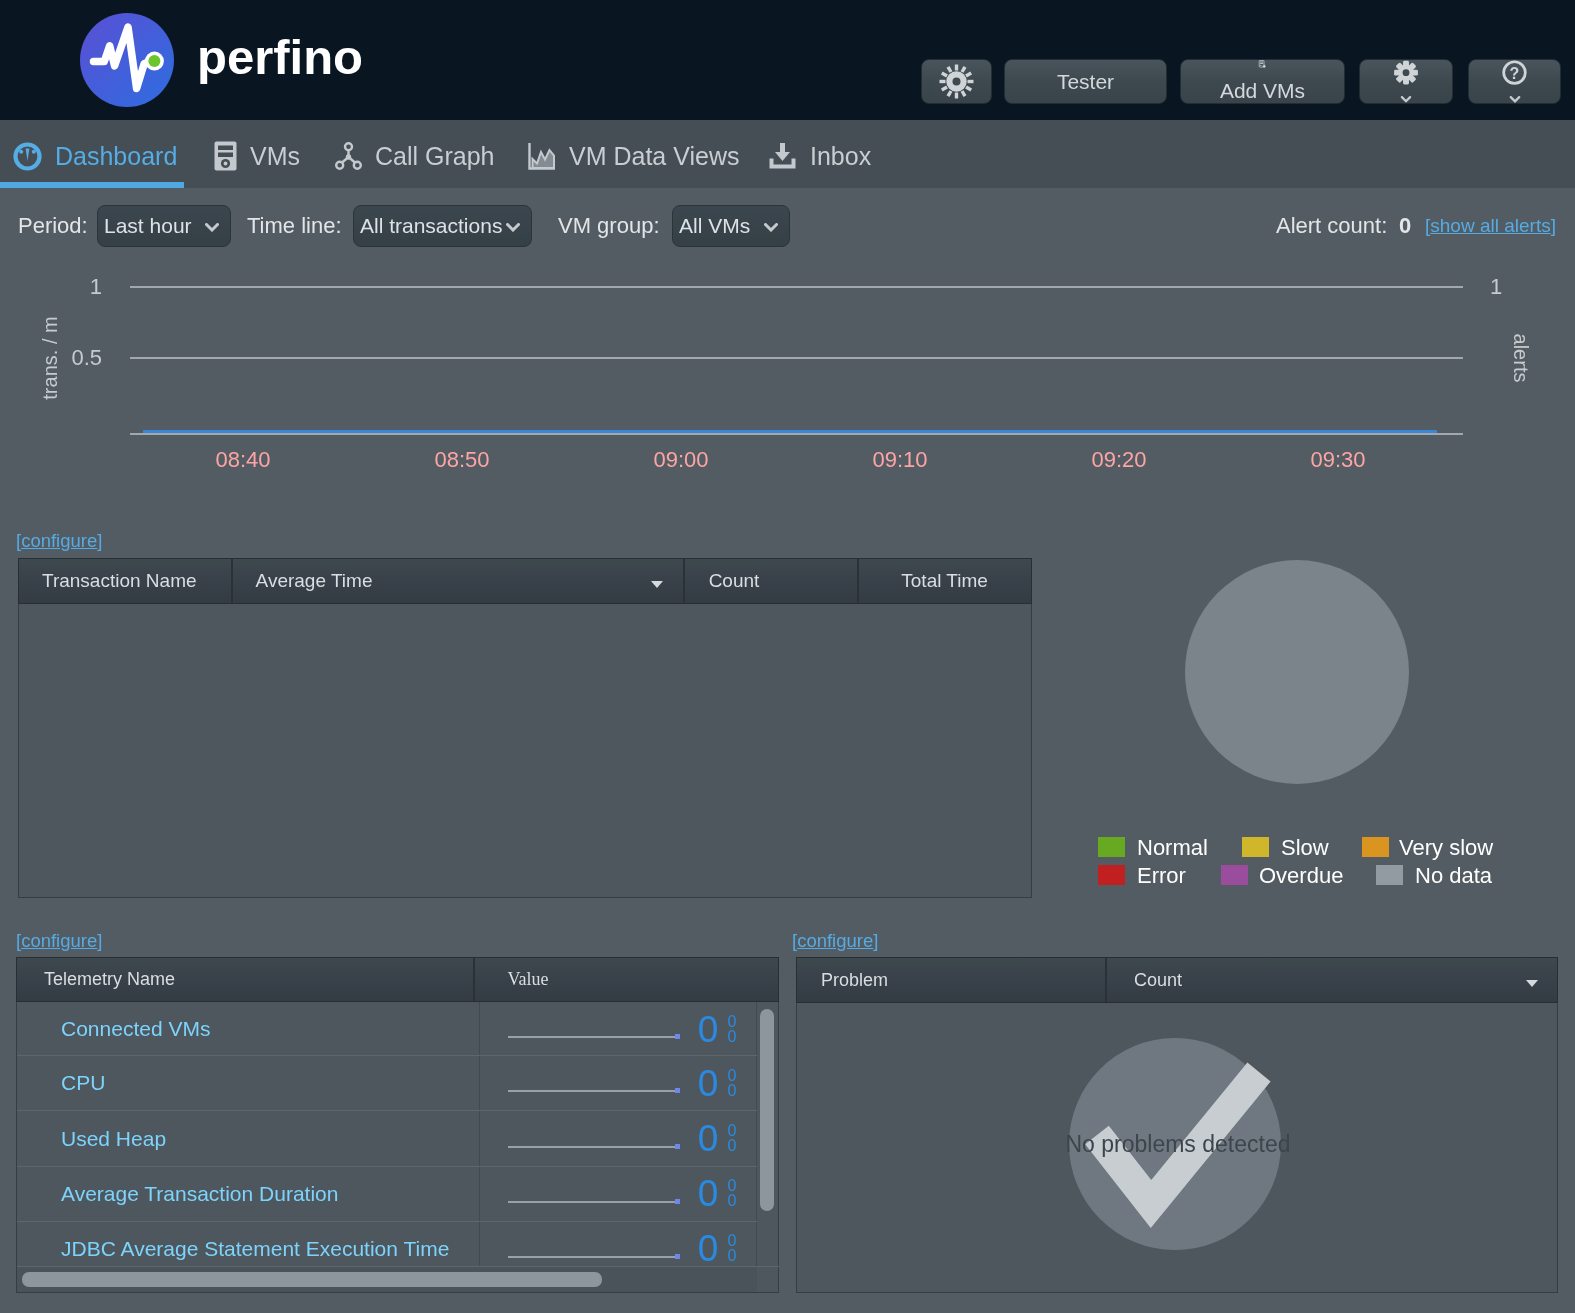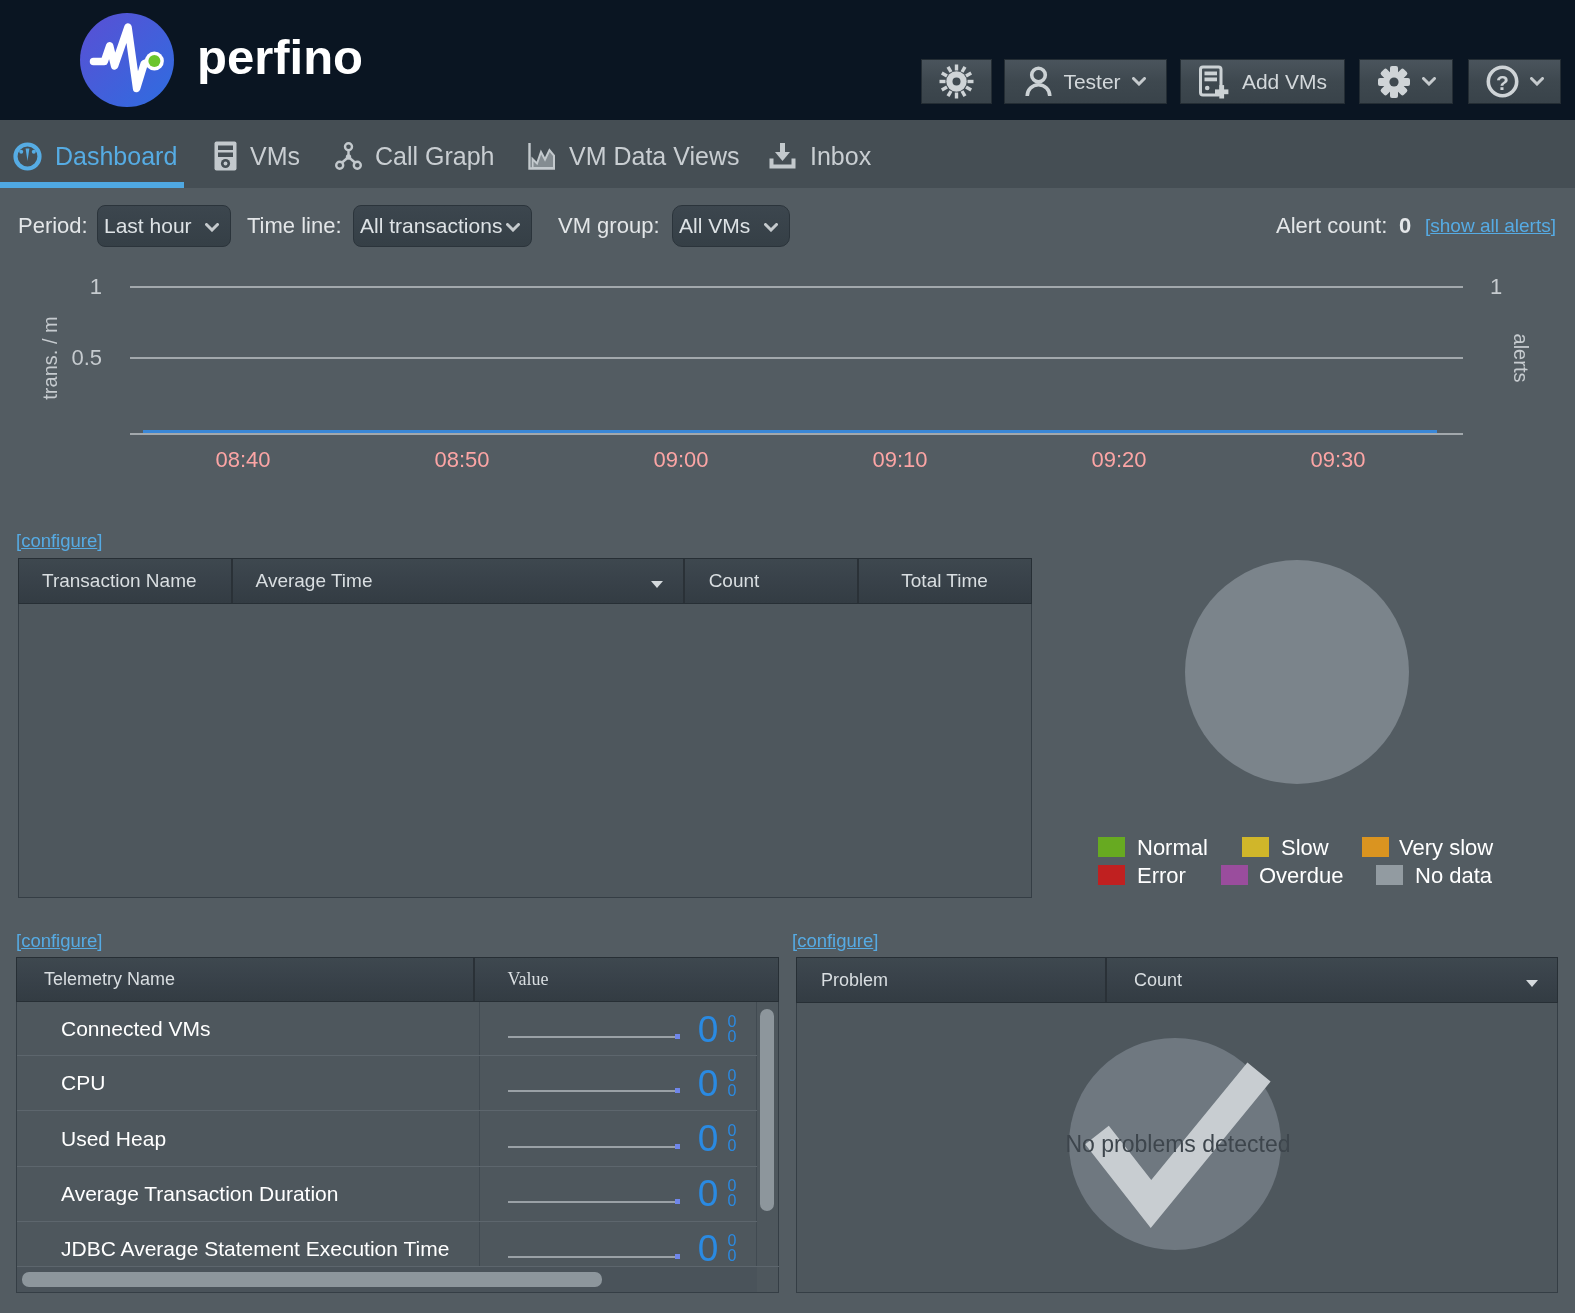--- a/index.html
+++ b/index.html
@@ -1,40 +1,40 @@
 <!DOCTYPE html>
 <html><head>
 <meta charset="utf-8">
 <style>
 *{margin:0;padding:0;box-sizing:border-box;}
 html,body{width:1575px;height:1313px;}
 #page{position:relative;width:1575px;height:1313px;background:#535c62;overflow:hidden;font-family:"Liberation Sans",sans-serif;}
 #hdr{position:absolute;left:0;top:0;width:1575px;height:120px;background:#0a1522;}
 #brand{position:absolute;left:197px;top:29px;font-size:49px;font-weight:bold;color:#ffffff;letter-spacing:0px;}
-.hbtn{position:absolute;top:59px;height:45px;border-radius:0;background:linear-gradient(180deg,#4a545c 0%,#3e484f 50%,#39434a 100%);border:1px solid #242d34;display:flex;align-items:center;justify-content:center;gap:11px;color:#d3d8db;font-size:21px;}
+.hbtn{position:absolute;top:59px;height:45px;border-radius:8px;background:linear-gradient(180deg,#4a545c 0%,#3e484f 50%,#39434a 100%);border:1px solid #242d34;display:flex;align-items:center;justify-content:center;gap:11px;color:#d3d8db;font-size:21px;flex-direction:column;}
 #nav{position:absolute;left:0;top:120px;width:1575px;height:68px;background:#454e54;}
 .tab{position:absolute;top:5px;height:62px;display:flex;align-items:center;gap:13px;color:#c9ced2;font-size:25px;}
 .tab.act{color:#56ace4;}
 #tabline{position:absolute;left:0;top:62px;width:184px;height:6px;background:#4fa8e2;}
 .flabel{position:absolute;font-size:22px;color:#e3e6e8;line-height:24px;top:214px;}
 .dd{position:absolute;top:205px;height:42px;background:linear-gradient(180deg,#3c464e,#353f46);border:1px solid #2b343b;border-radius:8px;color:#dde2e5;font-size:21px;display:flex;align-items:center;padding-left:6px;}
 .dd svg{position:absolute;right:11px;top:17px;}
 .lnk{color:#56abe4;text-decoration:underline;}
 .gl{position:absolute;left:130px;width:1333px;height:2px;background:#a2a8ac;}
 .axl{position:absolute;font-size:22px;color:#c6cbcf;line-height:24px;}
 .xl{position:absolute;top:448px;width:90px;text-align:center;font-size:22px;color:#fca5a5;line-height:24px;}
 .cfg{position:absolute;font-size:18.5px;line-height:20px;}
 .thead{position:absolute;background:linear-gradient(180deg,#3e484f 0%,#39424a 45%,#333c43 100%);border:1px solid #272f35;display:flex;}
 .th{font-size:19px;color:#d9dee1;border-right:2px solid #2a3137;display:flex;align-items:center;}
 .th:last-child{border-right:none;}
 .tbody{position:absolute;background:#4e575d;border:1px solid #353e45;border-top:none;}
 .sortarrow{position:absolute;width:0;height:0;border-left:6px solid transparent;border-right:6px solid transparent;border-top:7px solid #d5dadd;}
 .sw{position:absolute;width:27px;height:20px;}
 .leg{position:absolute;font-size:22px;color:#ffffff;line-height:22px;}
-.rowlbl{position:absolute;font-size:21px;color:#ffffff;line-height:23px;}
+.rowlbl{position:absolute;font-size:21px;color:#7dd3fc;line-height:23px;}
 .sep{position:absolute;height:1px;background:#5d666d;}
 .spark{position:absolute;height:2px;background:#9aa1a6;}
 .sparkdot{position:absolute;width:5px;height:5px;background:#6f86ea;}
 .bigzero{position:absolute;font-size:37px;color:#2a8ae2;width:26px;text-align:center;line-height:37px;}
 .smallzero{position:absolute;font-size:16px;color:#2a8ae2;line-height:15px;text-align:center;width:12px;}
 .thumb{position:absolute;background:#8d969c;border-radius:7px;}
 </style>
 </head>
 <body>
 <div id="page">
@@ -177,21 +177,21 @@
       </svg>
     </div>
 <div class="flabel" style="left:247px;">Time line:</div>
 <div class="dd" style="left:353px;width:179px;">
       <span>All transactions</span>
 <svg width="14" height="9" viewBox="0 0 14 9" fill="none" stroke="#c5cacd" stroke-width="3" stroke-linecap="round">
         <polyline points="1.5,1.5 7,7 12.5,1.5"></polyline>
       </svg>
     </div>
 <div class="flabel" style="left:558px;">VM group:</div>
-<div class="dd" style="left:672px;width:118px;border-radius:10px;">
+<div class="dd" style="left:672px;width:118px;">
       <span>All VMs</span>
 <svg width="14" height="9" viewBox="0 0 14 9" fill="none" stroke="#c5cacd" stroke-width="3" stroke-linecap="round">
         <polyline points="1.5,1.5 7,7 12.5,1.5"></polyline>
       </svg>
     </div>
 <div class="flabel" style="left:1276px;">Alert count:</div>
 <div class="flabel" style="left:1399px;font-weight:bold;">0</div>
 <div class="flabel" style="left:1425px;font-size:19px;color:#56abe4;">[<span class="lnk">show all alerts</span>]</div>
 <div class="gl" style="top:286px;"></div>
 <div class="gl" style="top:357px;"></div>

